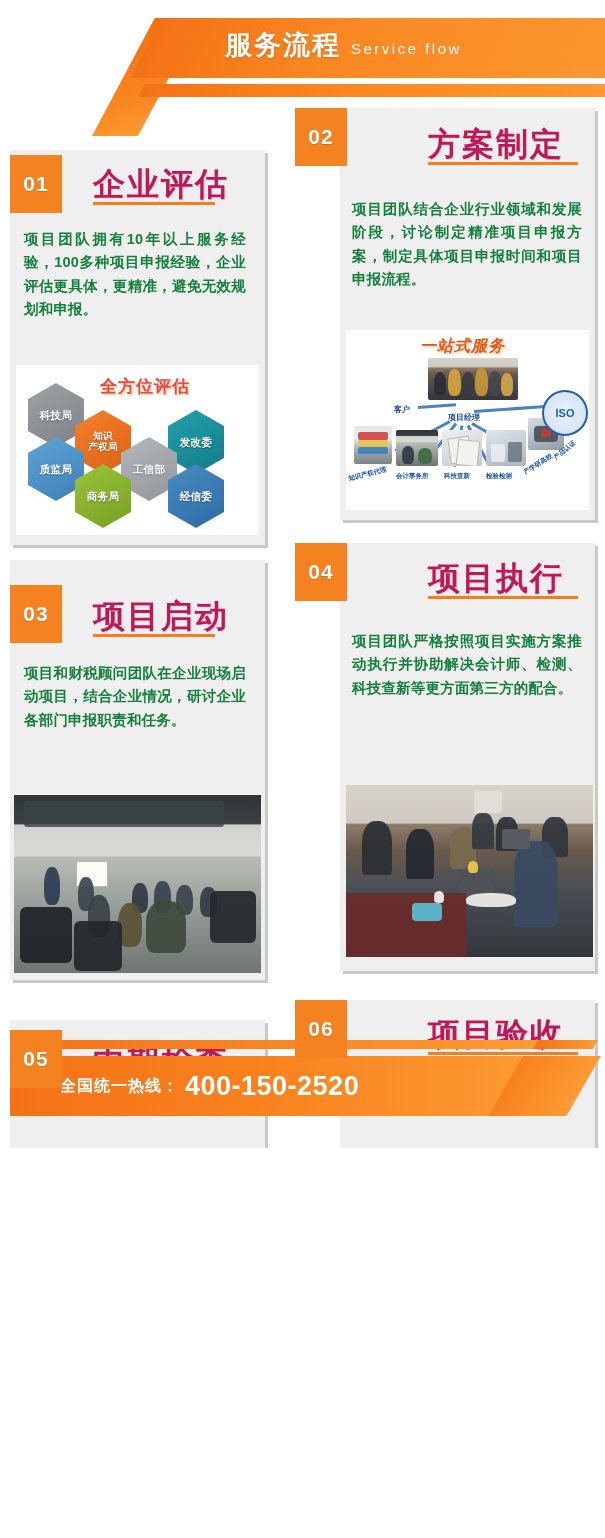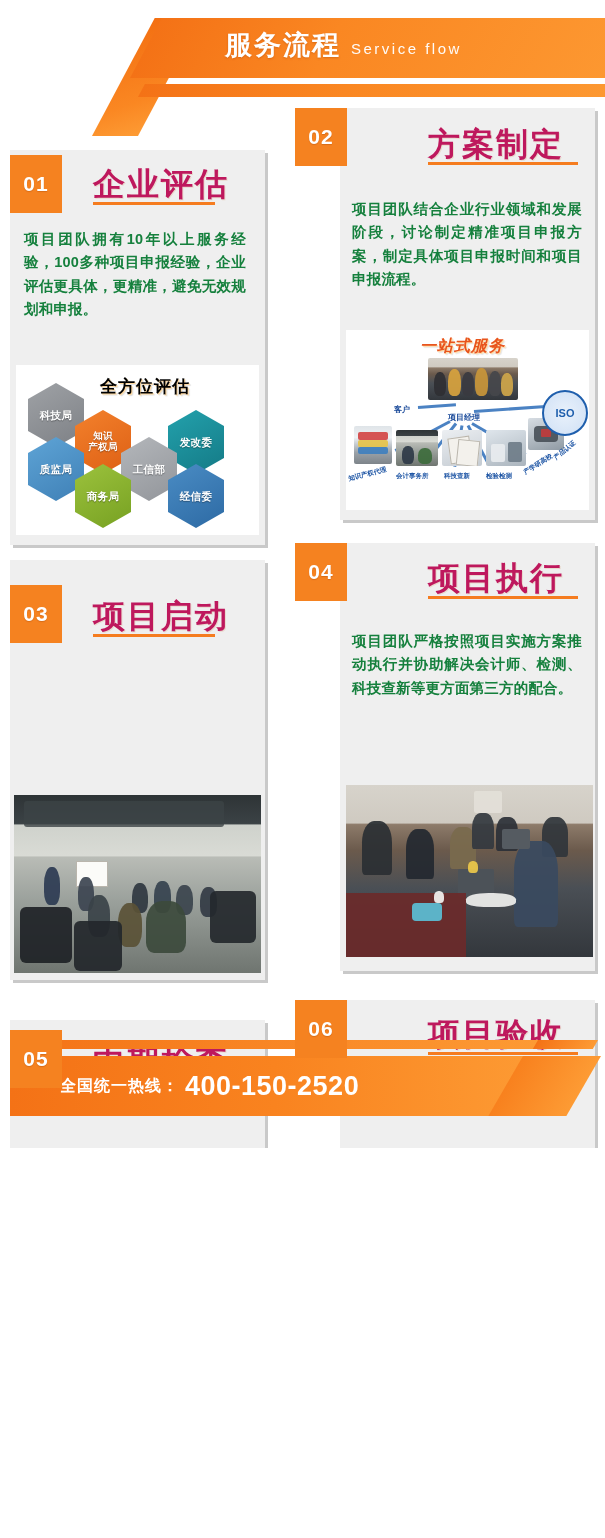--- a/index.html
+++ b/index.html
@@ -50,21 +50,21 @@
   }
   .ttl-rule{position:absolute;height:3px;background:#f57c1f;}
   .body-txt{
     position:absolute;font-size:14.5px;line-height:1.62;color:#15803d;
     font-weight:bold;text-align:justify;letter-spacing:.2px;
   }
 
   
   .hexwrap{position:absolute;background:#fff;overflow:hidden;}
   .hexwrap .hx-title{
-    position:absolute;font-size:17px;font-weight:bold;color:#000000;
+    position:absolute;font-size:17px;font-weight:bold;color:#ef4444;
     letter-spacing:1px;text-shadow:1px 1px 0 #ffd9a0,2px 2px 1px rgba(0,0,0,.12);
     white-space:nowrap;
   }
   .hex{
     position:absolute;width:56px;height:64px;
     clip-path:polygon(50% 0%,100% 25%,100% 75%,50% 100%,0% 75%,0% 25%);
     display:flex;align-items:center;justify-content:center;text-align:center;
     color:#fff;font-size:10.5px;font-weight:bold;line-height:1.15;
     letter-spacing:.3px;text-shadow:0 1px 1px rgba(0,0,0,.35);
   }
@@ -231,20 +231,21 @@
     <div class="oss-lbl" style="left:140px;top:142px;">检验检测</div>
     <div class="oss-lbl" style="left:176px;top:130px;transform:rotate(-32deg);">产学研高校</div>
     <div class="oss-lbl" style="left:206px;top:116px;transform:rotate(-40deg);">产品认证</div>
   </div>
 
   <div class="card" style="left:10px;top:560px;width:255px;height:420px;">
   </div>
   <div class="badge" style="left:10px;top:585px;text-align:center;">03</div>
   <div class="ttl" style="left:93px;top:600px;">项目启动</div>
   <div class="ttl-rule" style="left:93px;top:634px;width:122px;"></div>
+  <div class="body-txt" style="left:24px;top:662px;width:222px;">项目和财税顾问团队在企业现场启动项目，结合企业情况，研讨企业各部门申报职责和任务。</div>
 
   <div class="photo ph-meeting1" style="left:14px;top:795px;width:247px;height:178px;">
     <div class="blob" style="left:10px;top:6px;width:200px;height:26px;background:#3c4346;border-radius:3px;opacity:.8;"></div>
     <div class="frame" style="left:62px;top:66px;width:30px;height:24px;background:#fbfbf8;"></div>
     <div class="blob" style="left:30px;top:72px;width:16px;height:38px;background:#2d3b52;"></div>
     <div class="blob" style="left:64px;top:82px;width:16px;height:34px;background:#3c4450;"></div>
     <div class="blob" style="left:118px;top:88px;width:16px;height:30px;background:#2f3740;"></div>
     <div class="blob" style="left:140px;top:86px;width:17px;height:32px;background:#35424e;"></div>
     <div class="blob" style="left:162px;top:90px;width:17px;height:30px;background:#3b444d;"></div>
     <div class="blob" style="left:186px;top:92px;width:17px;height:30px;background:#333b44;"></div>

